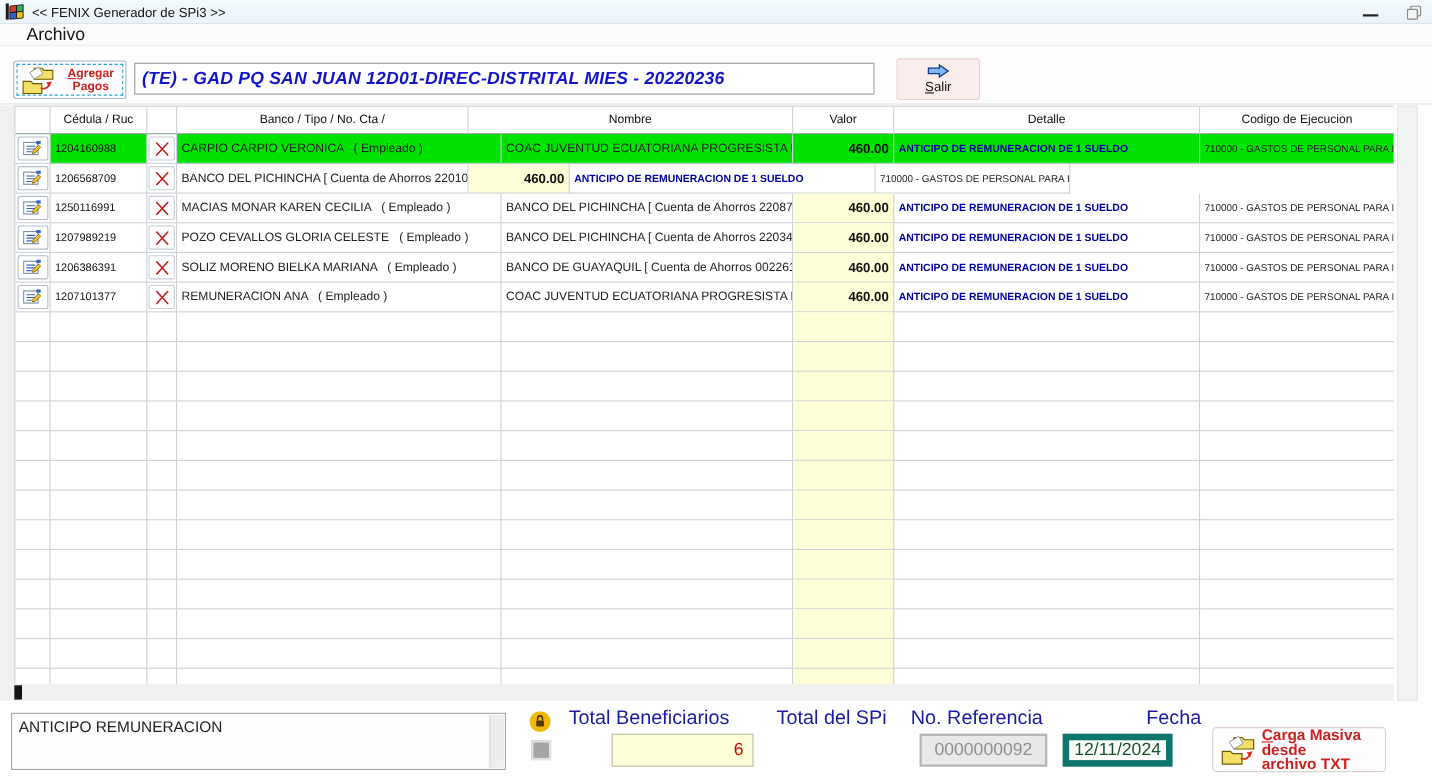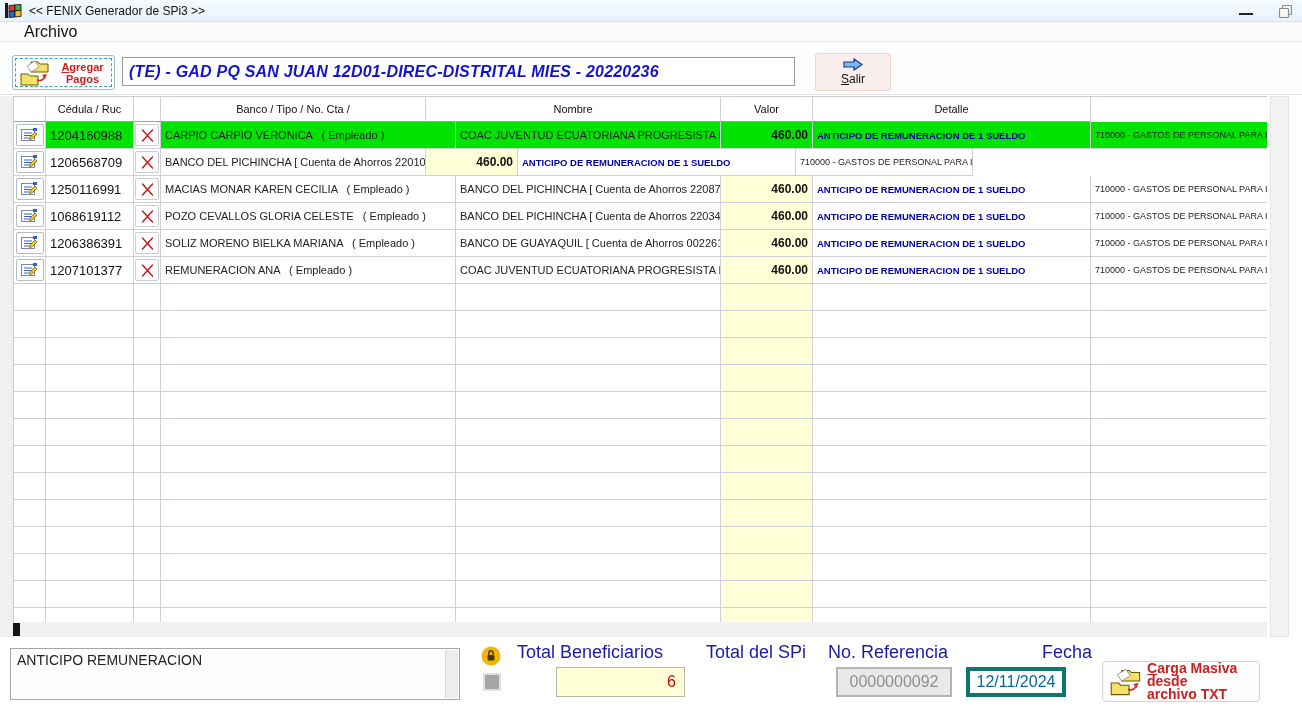--- a/index.html
+++ b/index.html
@@ -42,21 +42,21 @@
   .left-strip { position:absolute; left:0; top:96px; width:13px; height:541px; background:#f0f0f0; }
   .table-wrap { position:absolute; left:13px; top:96px; width:1254px; height:526px; overflow:hidden;
     background:#fff; border-left:1px solid #c8cdd4; border-top:1px solid #c8cdd4; }
   .thead, .trow { display:flex; width:1254px; }
   .thead { height:25px; }
   .trow { height:27px; }
   .cell { border-right:1px solid #ccd2d8; border-bottom:1px solid #ccd2d8; overflow:hidden;
     display:flex; align-items:center; white-space:pre; }
   .thead .cell { justify-content:center; font-size:11px; color:#111; border-bottom:1px solid #9aa0a6; }
   .c-edit   { width:32px; justify-content:center; }
-  .c-cedula { width:88px; padding-left:4px; font-size:13px; color:#111; }
+  .c-cedula { width:88px; padding-left:4px; font-size:10px; color:#111; }
   .c-del    { width:27px; justify-content:center; }
   .c-nombre { width:295px; padding-left:4px; font-size:11px; color:#222; }
   .c-banco  { width:265px; padding-left:4px; font-size:11px; color:#222; }
   .c-valor  { width:92px; justify-content:flex-end; padding-right:4px; font-size:12px; font-weight:bold; color:#111; }
   .c-detalle{ width:278px; padding-left:4px; font-size:9.5px; font-weight:bold; color:#0000a0; }
   .c-codigo { width:177px; padding-left:4px; font-size:9px; color:#222; }
   .trow .c-valor { background:#ffffd8; }
   .trow.selected .cell { background:#00e300; }
   .trow.selected .c-edit, .trow.selected .c-del { background:#fff; }
   .trow.selected { box-shadow: inset 0 1px 0 #00a000, inset 0 -1px 0 #00a000; }
@@ -81,22 +81,22 @@
     background:#a5a5a5; border:2px solid #e2e2e2; }
   .flabel { position:absolute; top:2px; font-size:18px; color:#1a1aa6; white-space:nowrap; }
   .lbl-benef { left:517px; }  .lbl-spi { left:706px; }  .lbl-ref { left:828px; }  .lbl-fecha { left:1042px; }
   .ffield { position:absolute; top:27px; height:30px; display:flex; align-items:center; font-size:16px; }
   .f-benef { left:556px; width:129px; background:#ffffd8; border:1px solid #b9b9a4;
     color:#d40000; justify-content:flex-end; padding-right:8px; }
   .f-spi { left:691px; width:139px; background:#ffffd8; border:1px solid #b9b9a4;
     color:#d40000; justify-content:flex-end; padding-right:6px;margin-top:40px; }
   .f-ref { left:836px; width:116px; background:#e9e9e9; border:2px solid #b4b4b4;
     color:#8f8f8f; justify-content:center; }
-  .f-fecha { left:966px; width:100px; background:#fff; border:4px solid #0f766e;
-    color:#0369a1; justify-content:center; }
+  .f-fecha { left:966px; width:100px; background:#fff; border:6px solid #0f766e;
+    color:#14532d; justify-content:center; }
   .btn-carga { position:absolute; left:1102px; top:21px; width:158px; height:41px;
     background:#fffdfd; border:1px solid #ddd0ce; border-radius:4px;
     display:flex; align-items:center; cursor:pointer; }
   .btn-carga .txt { color:#cc1f1f; font-weight:bold; font-size:14px; line-height:13px; text-align:left; flex:1; }
 </style>
 </head>
 <body>
 
 <div class="app">
 
@@ -149,20 +149,21 @@
   <div class="left-strip"></div>
   <div class="table-wrap">
     <div class="thead">
       <div class="cell c-edit"></div>
       <div class="cell c-cedula" style="justify-content:center;padding-left:0">Cédula / Ruc</div>
       <div class="cell c-del"></div>
       <div class="cell c-banco" style="justify-content:center;padding-left:0">Banco / Tipo / No. Cta /</div>
       <div class="cell c-nombre" style="justify-content:center;padding-left:0">Nombre</div>
       <div class="cell c-valor" style="justify-content:center;padding-right:0;font-weight:normal;font-size:11px">Valor</div>
       <div class="cell c-detalle" style="justify-content:center;padding-left:0;font-weight:normal;font-size:11px;color:#111">Detalle</div>
+      <div class="cell c-codigo" style="justify-content:center;padding-left:0;font-size:11px;color:#111">Codigo de Ejecucion</div>
     </div>
     <div>
         <div class="trow selected">
       <div class="cell c-edit">
         <button class="edit-btn">
           <svg width="17" height="14" viewBox="0 0 17 14">
             <rect x="0.5" y="1.5" width="13" height="11" fill="#fff" stroke="#7a8aa0" stroke-width="1"></rect>
             <line x1="3" y1="5" x2="11" y2="5" stroke="#3a5fc0" stroke-width="1"></line>
             <line x1="3" y1="7.5" x2="11" y2="7.5" stroke="#3a5fc0" stroke-width="1"></line>
             <line x1="3" y1="10" x2="8" y2="10" stroke="#3a5fc0" stroke-width="1"></line>
@@ -244,21 +245,21 @@
           <svg width="17" height="14" viewBox="0 0 17 14">
             <rect x="0.5" y="1.5" width="13" height="11" fill="#fff" stroke="#7a8aa0" stroke-width="1"></rect>
             <line x1="3" y1="5" x2="11" y2="5" stroke="#3a5fc0" stroke-width="1"></line>
             <line x1="3" y1="7.5" x2="11" y2="7.5" stroke="#3a5fc0" stroke-width="1"></line>
             <line x1="3" y1="10" x2="8" y2="10" stroke="#3a5fc0" stroke-width="1"></line>
             <path d="M9 9 l5 -5 2 2 -5 5 -2.5 0.5 z" fill="#f2c423" stroke="#6b5a00" stroke-width="0.7"></path>
             <rect x="12" y="0" width="4" height="3" fill="#2e63c9"></rect>
           </svg>
         </button>
       </div>
-      <div class="cell c-cedula">1068619112</div>
+      <div class="cell c-cedula">1207989219</div>
       <div class="cell c-del">
         <button class="del-btn">
           <svg width="13" height="13" viewBox="0 0 13 13">
             <path d="M1.5 1 L11.5 12 M11.5 1 L1.5 12" stroke="#c11919" stroke-width="1.4" stroke-linecap="round" fill="none"></path>
           </svg>
         </button>
       </div>
       <div class="cell c-nombre">POZO CEVALLOS GLORIA CELESTE   ( Empleado )</div>
       <div class="cell c-banco">BANCO DEL PICHINCHA [ Cuenta de Ahorros 2203434860 ]</div>
       <div class="cell c-valor">460.00</div>

